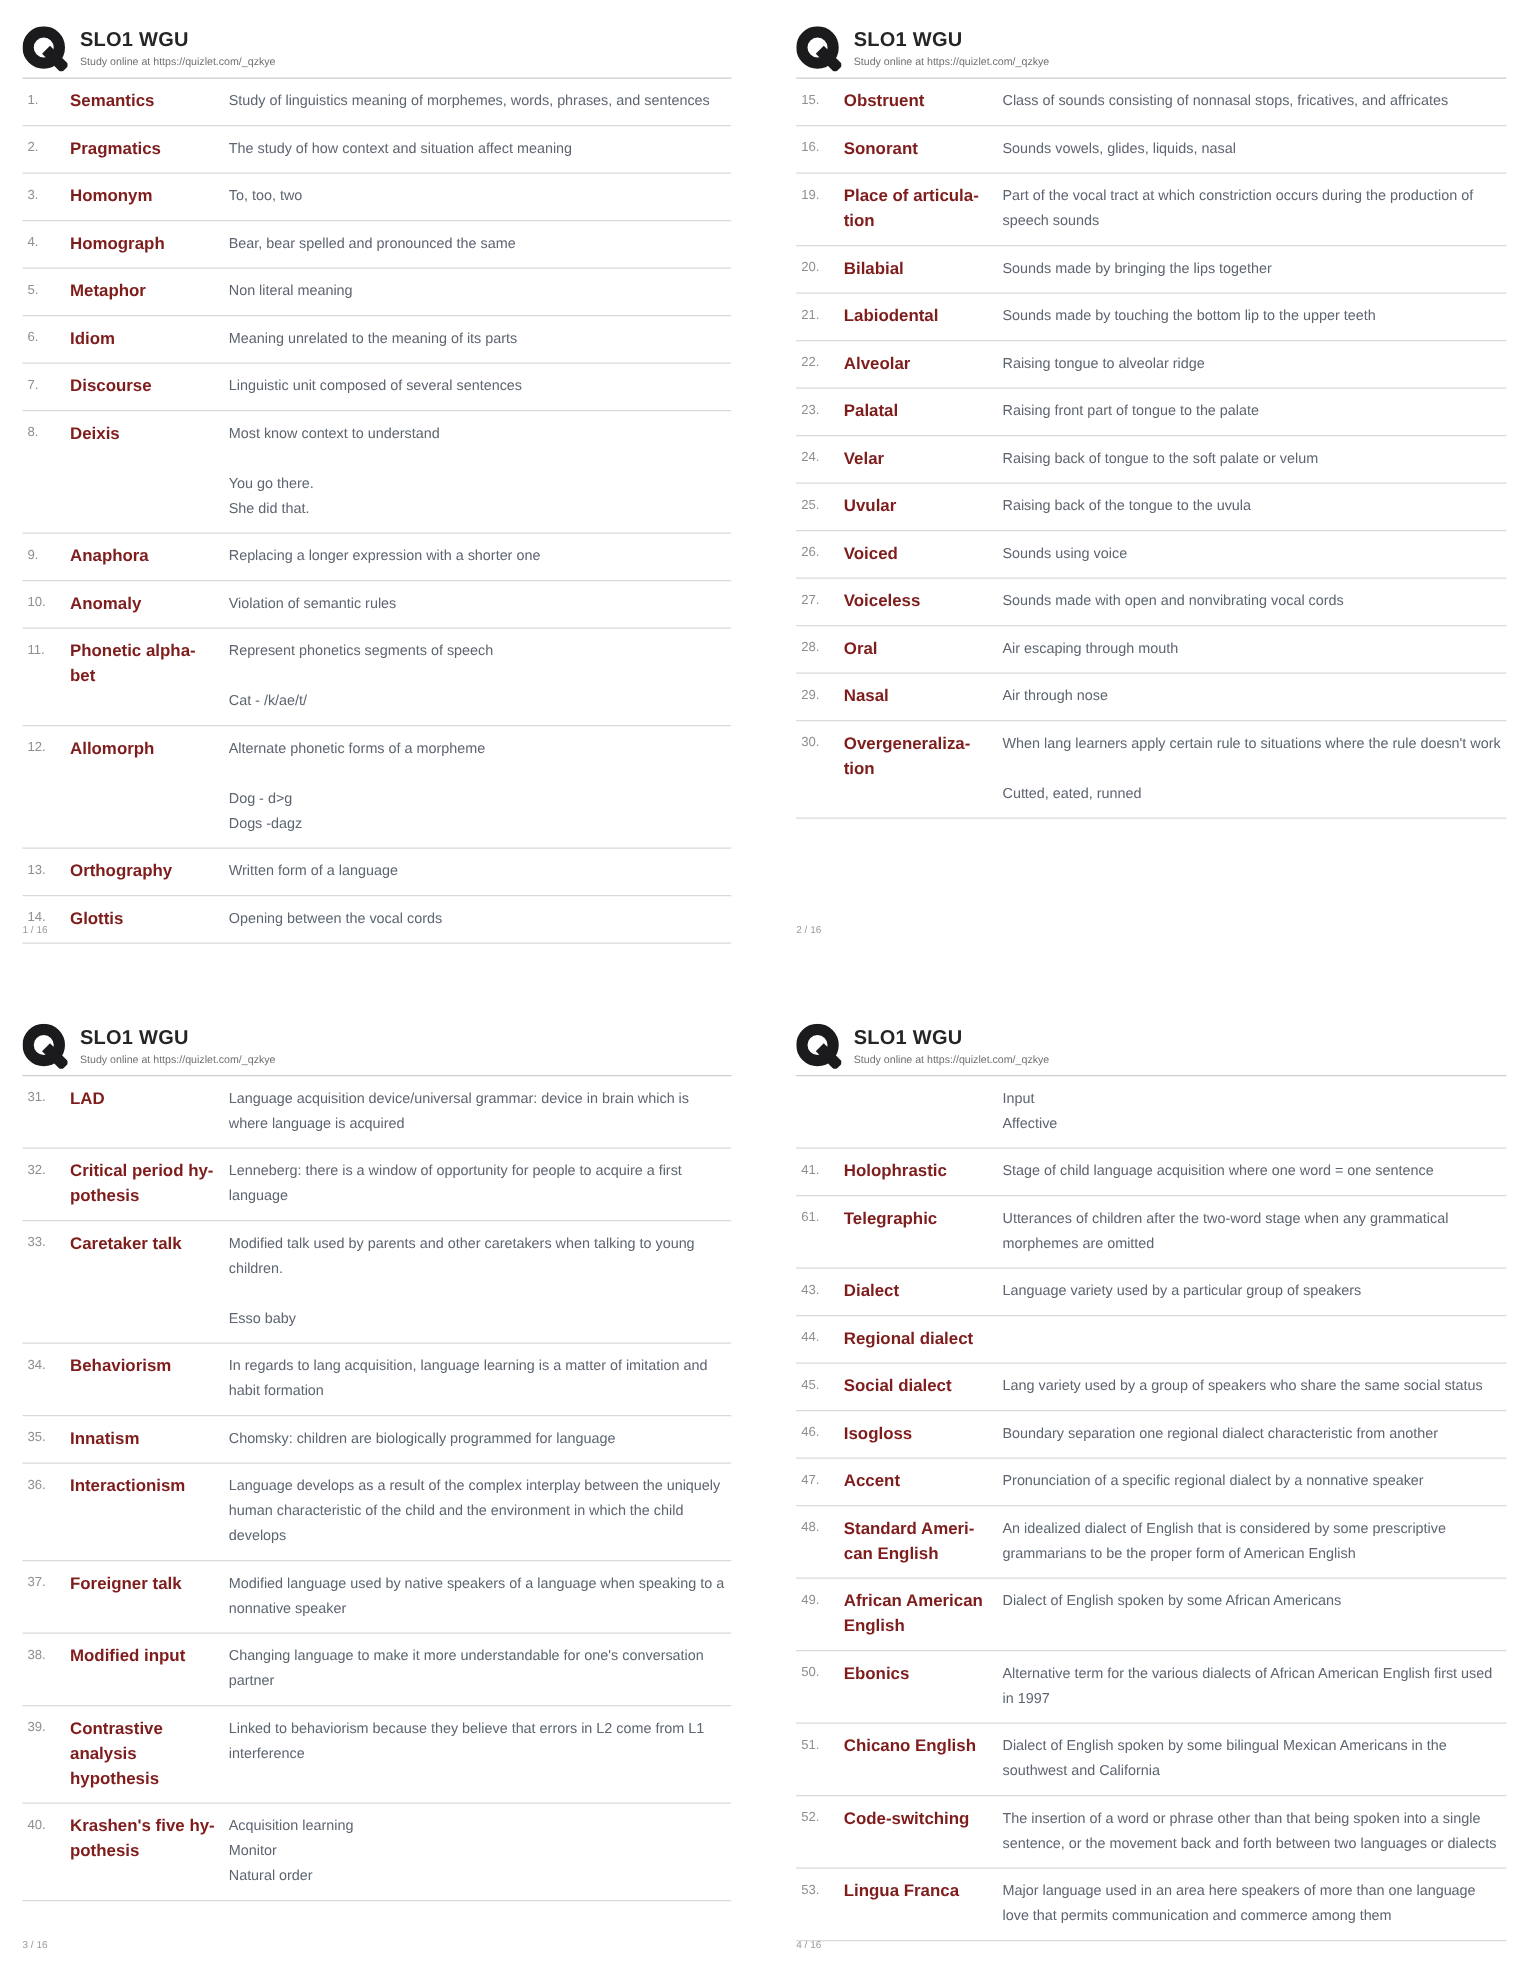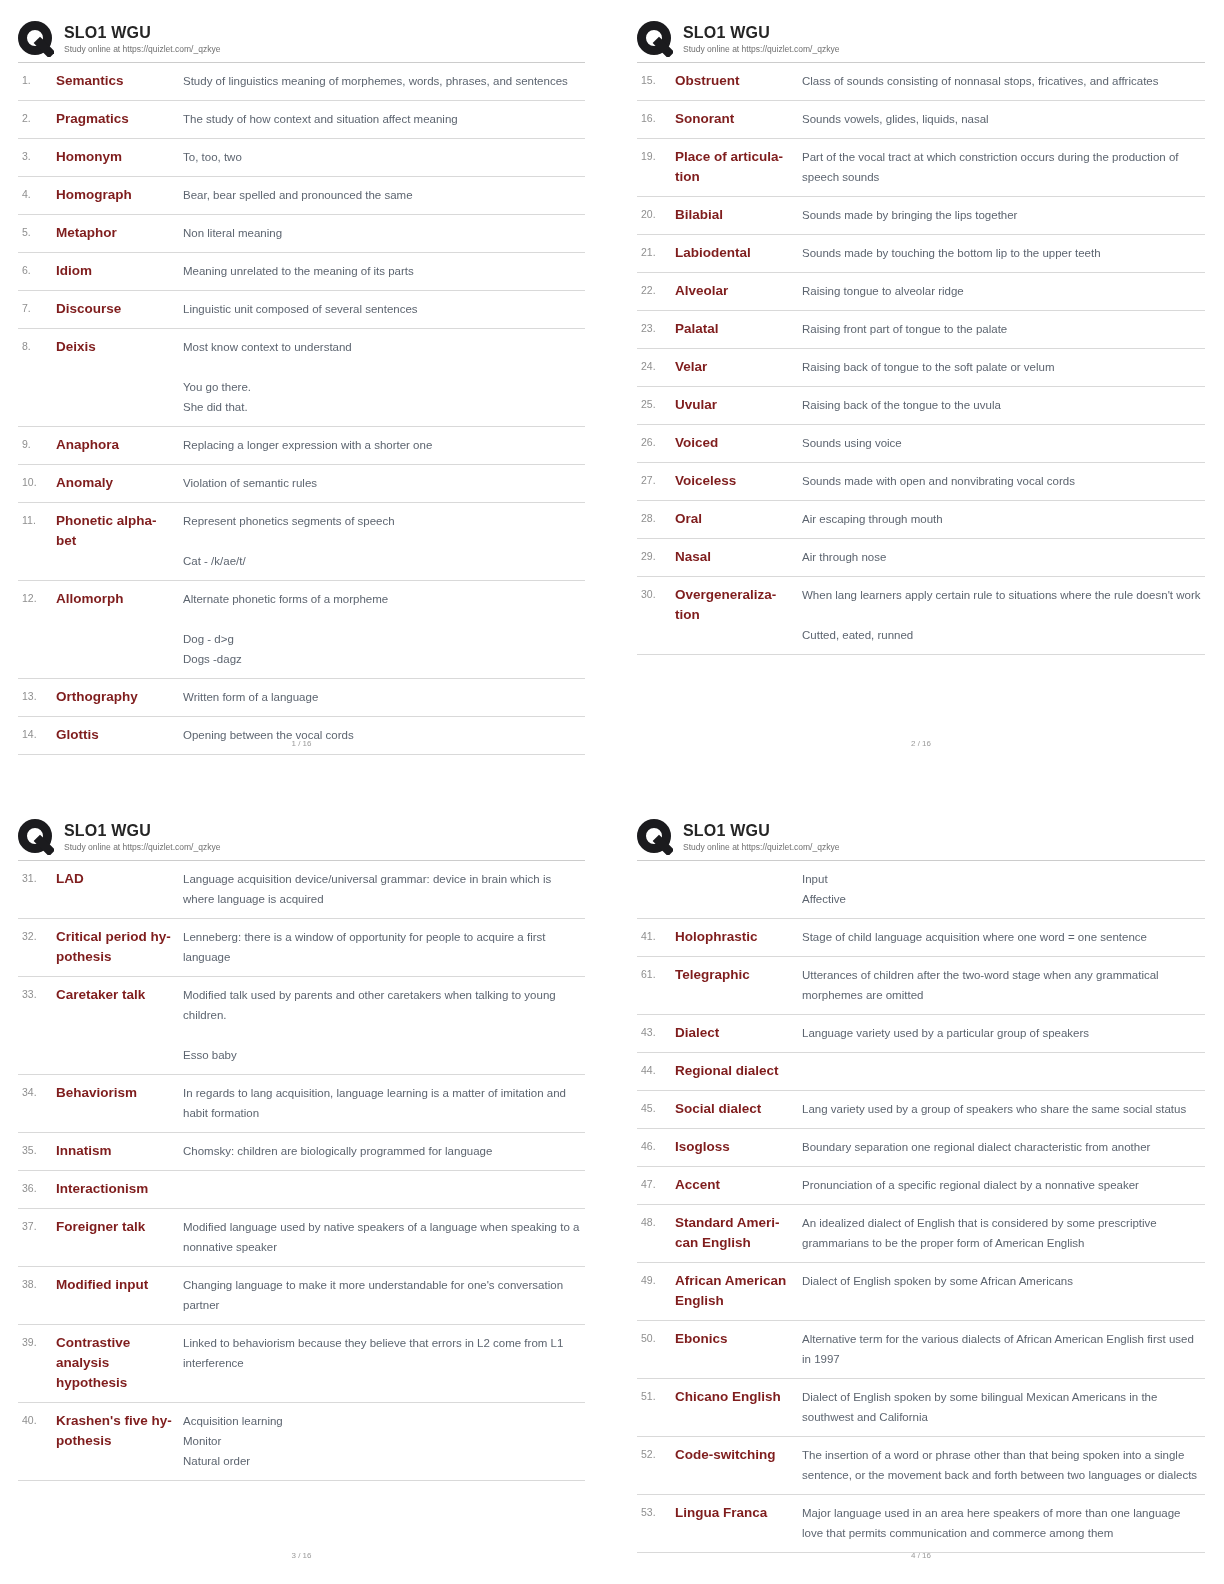--- a/index.html
+++ b/index.html
@@ -23,21 +23,21 @@
 
   .rows{width:100%;}
   .row{display:grid;grid-template-columns:38px 127px 1fr;
        border-bottom:1px solid #d9d9d9;padding:8px 0 9px 0;}
   .row .num{font-size:10.5px;color:#8f8f8f;padding-left:4px;padding-top:3px;}
   .row .term{font-size:13.5px;font-weight:bold;color:#7f1d1d;
        line-height:20px;white-space:pre-line;padding-right:6px;}
   .row .def{font-size:11.5px;color:#5d6570;line-height:20px;
        white-space:pre-line;padding-right:2px;}
 
-  .footer{position:absolute;bottom:0;left:0;right:0;text-align:center;
+  .footer{position:absolute;bottom:0;left:0;right:0;
        font-size:8px;color:#9a9a9a;}
 </style>
 </head>
 <body>
 
 <div class="sheet">
 
   <section class="page" id="p0">
     <header class="phead">
       <svg class="logo" viewBox="0 0 36 36" aria-hidden="true">
@@ -259,20 +259,21 @@
           <div class="def">In regards to lang acquisition, language learning is a matter of imitation and habit formation</div>
         </div>
         <div class="row">
           <div class="num">35.</div>
           <div class="term">Innatism</div>
           <div class="def">Chomsky: children are biologically programmed for language</div>
         </div>
         <div class="row">
           <div class="num">36.</div>
           <div class="term">Interactionism</div>
+          <div class="def">Language develops as a result of the complex interplay between the uniquely human characteristic of the child and the environment in which the child develops</div>
         </div>
         <div class="row">
           <div class="num">37.</div>
           <div class="term">Foreigner talk</div>
           <div class="def">Modified language used by native speakers of a language when speaking to a nonnative speaker</div>
         </div>
         <div class="row">
           <div class="num">38.</div>
           <div class="term">Modified input</div>
           <div class="def">Changing language to make it more understandable for one's conversation partner</div>

